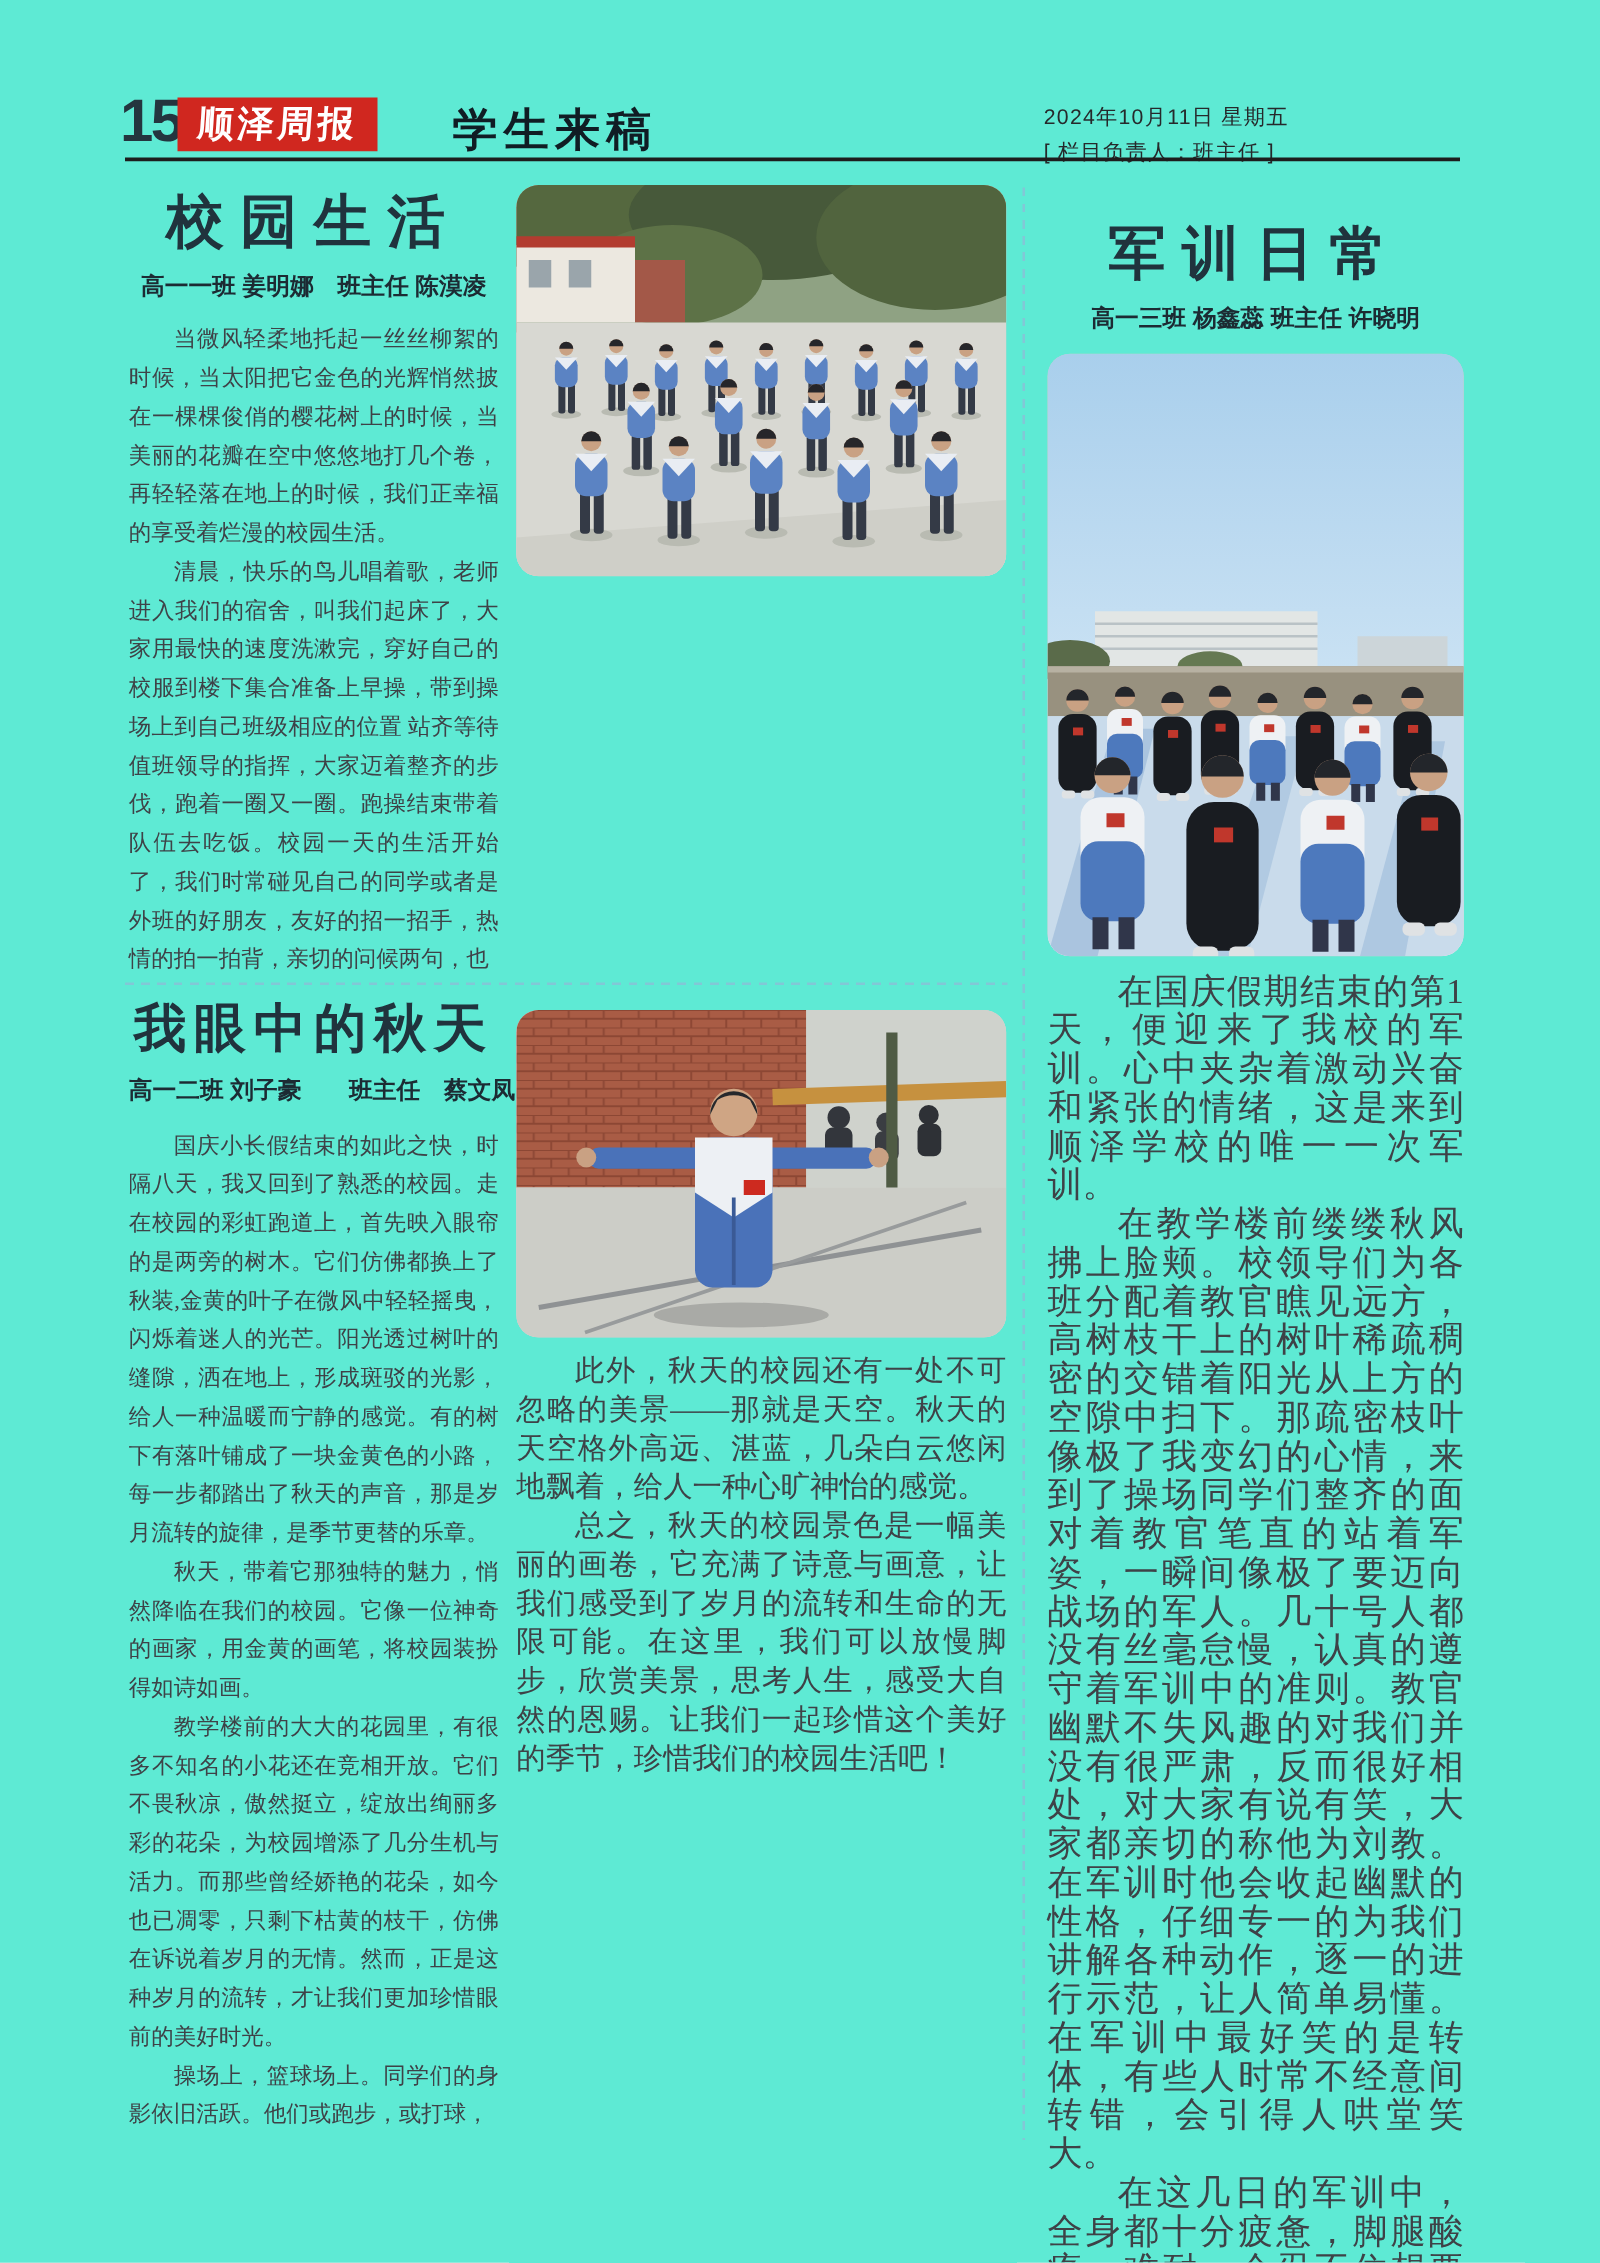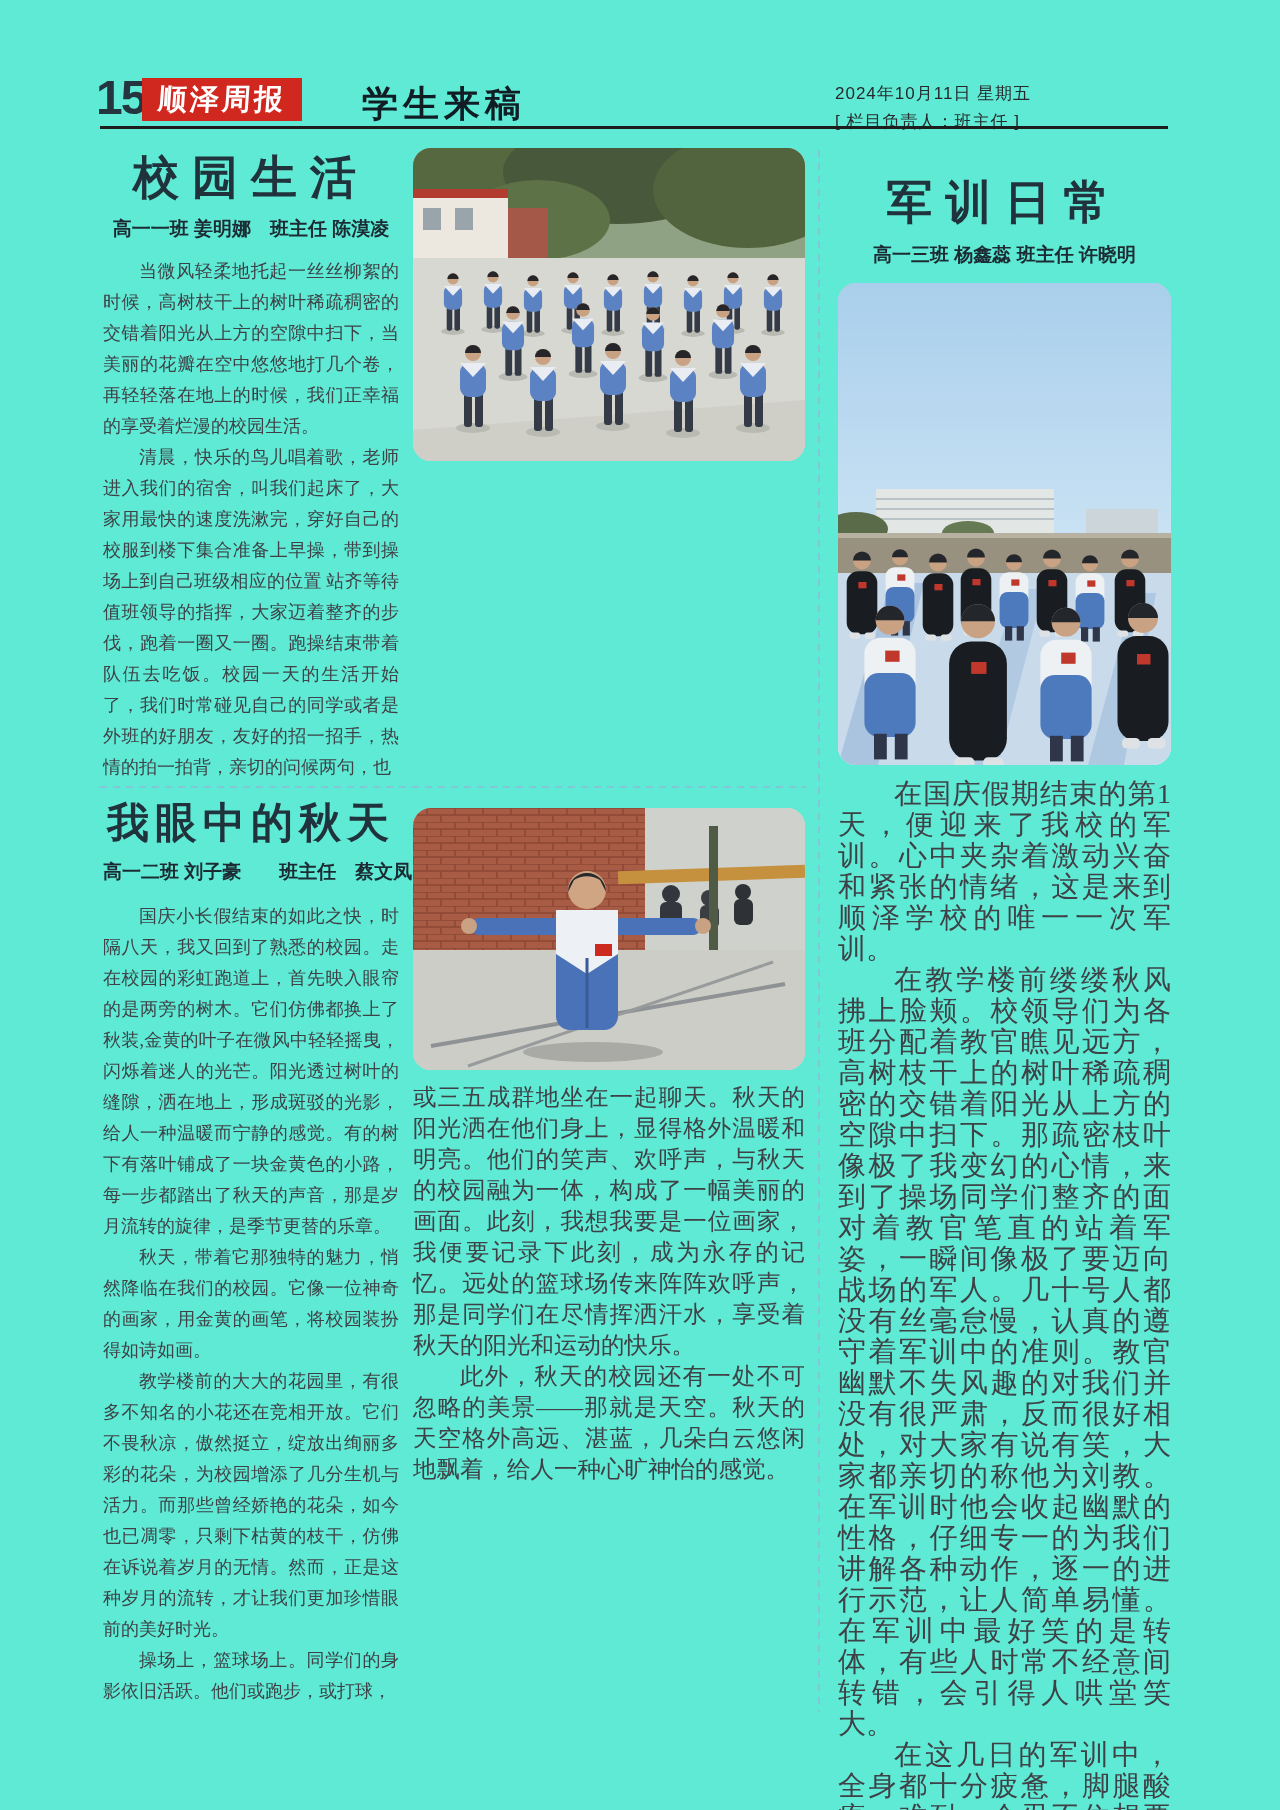--- a/index.html
+++ b/index.html
@@ -56,21 +56,21 @@
   </div>
   <div class="header-rule"></div>
 
   <div class="hdash"></div>
   <div class="vdash"></div>
 
   <section class="abs" style="left:103px;top:146px;width:296px;">
     <h2 class="art-title" style="font-size:46px;line-height:62px;letter-spacing:13px;margin:0 0 8px 0;">校园生活</h2>
     <div class="byline" style="margin-bottom:14px;">高一一班 姜明娜　班主任 陈漠凌</div>
     <div class="body-l">
-        <p class="para ind">当微风轻柔地托起一丝丝柳絮的时候，高树枝干上的树叶稀疏稠密的交错着阳光从上方的空隙中扫下，当美丽的花瓣在空中悠悠地打几个卷，再轻轻落在地上的时候，我们正幸福的享受着烂漫的校园生活。</p>
+        <p class="para ind">当微风轻柔地托起一丝丝柳絮的时候，当太阳把它金色的光辉悄然披在一棵棵俊俏的樱花树上的时候，当美丽的花瓣在空中悠悠地打几个卷，再轻轻落在地上的时候，我们正幸福的享受着烂漫的校园生活。</p>
         <p class="para ind">清晨，快乐的鸟儿唱着歌，老师进入我们的宿舍，叫我们起床了，大家用最快的速度洗漱完，穿好自己的校服到楼下集合准备上早操，带到操场上到自己班级相应的位置 站齐等待值班领导的指挥，大家迈着整齐的步伐，跑着一圈又一圈。跑操结束带着队伍去吃饭。校园一天的生活开始了，我们时常碰见自己的同学或者是外班的好朋友，友好的招一招手，热情的拍一拍背，亲切的问候两句，也</p>
       </div>
   </section>
 
   <div class="photo abs" style="left:413px;top:148px;width:392px;height:313px;">
     <svg viewBox="0 0 392 313" preserveAspectRatio="none">
       <defs>
         <g id="stu">
           <ellipse cx="0" cy="62" rx="17" ry="5" fill="#b9bbb2"></ellipse>
           <rect x="-9" y="27" width="8" height="34" rx="3" fill="#343a46"></rect>
@@ -156,22 +156,22 @@
       <rect x="143" y="102" width="62" height="120" rx="14" fill="#4a72b9"></rect>
       <path d="M143 102 h62 v44 l-31 20 l-31 -20 z" fill="#edf0f4"></path>
       <line x1="174" y1="150" x2="174" y2="220" stroke="#3a5a96" stroke-width="3"></line>
       <rect x="182" y="136" width="17" height="12" fill="#cd2a1f"></rect>
       <circle cx="174" cy="82" r="19" fill="#cfa584"></circle>
       <path d="M155 84 a19 19 0 0 1 38 0 l-6 -12 a19 14 0 0 0 -26 0 z" fill="#26282c"></path>
     </svg>
   </div>
   <section class="abs" style="left:413px;top:1082px;width:392px;">
     <div class="body-m">
-        <p class="para">或三五成群地坐在一起聊天。秋天的阳光洒在他们身上，显得格外温暖和明亮。他们的笑声、欢呼声，与秋天的校园融为一体，构成了一幅美丽的画面。此刻，我想我要是一位画家，我便要记录下此刻，成为永存的记忆。远处的篮球场传来阵阵欢呼声，那是同学们在尽情挥洒汗水，享受着秋天的阳光和运动的快乐。</p>
         <p class="para ind">此外，秋天的校园还有一处不可忽略的美景——那就是天空。秋天的天空格外高远、湛蓝，几朵白云悠闲地飘着，给人一种心旷神怡的感觉。</p>
+        <p class="para ind">总之，秋天的校园景色是一幅美丽的画卷，它充满了诗意与画意，让我们感受到了岁月的流转和生命的无限可能。在这里，我们可以放慢脚步，欣赏美景，思考人生，感受大自然的恩赐。让我们一起珍惜这个美好的季节，珍惜我们的校园生活吧！</p>
       </div>
   </section>
 
   <section class="abs" style="left:838px;top:172px;width:333px;">
     <h2 class="art-title" style="font-size:46px;line-height:60px;letter-spacing:13px;margin:0 0 10px 0;">军训日常</h2>
     <div class="byline">高一三班 杨鑫蕊 班主任 许晓明</div>
   </section>
   <div class="photo abs" style="left:838px;top:283px;width:333px;height:482px;">
     <svg viewBox="0 0 333 482" preserveAspectRatio="none">
       <defs>

